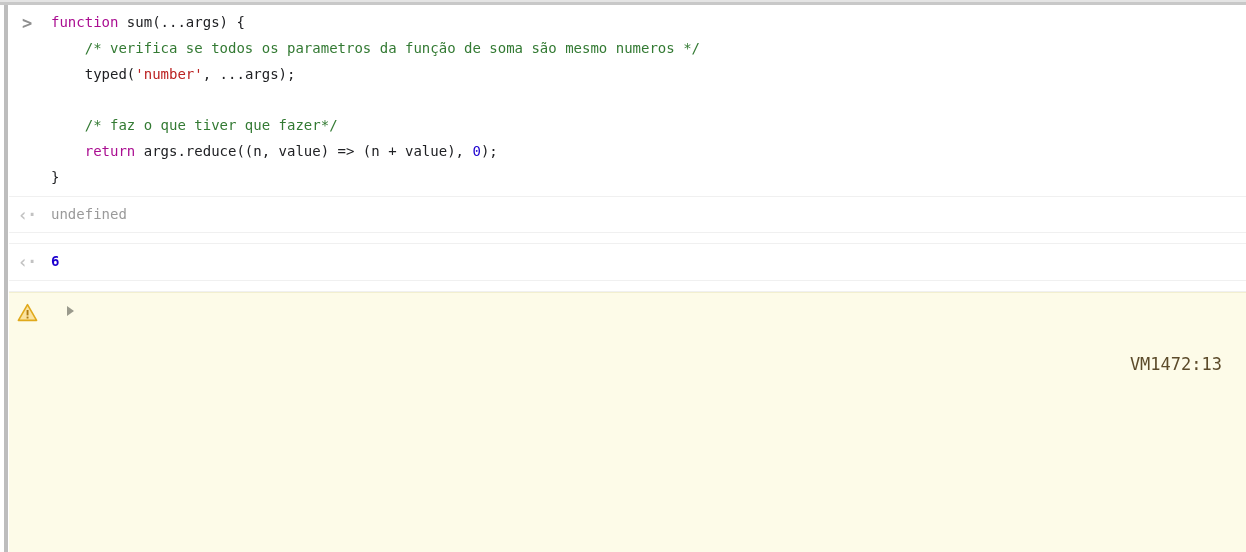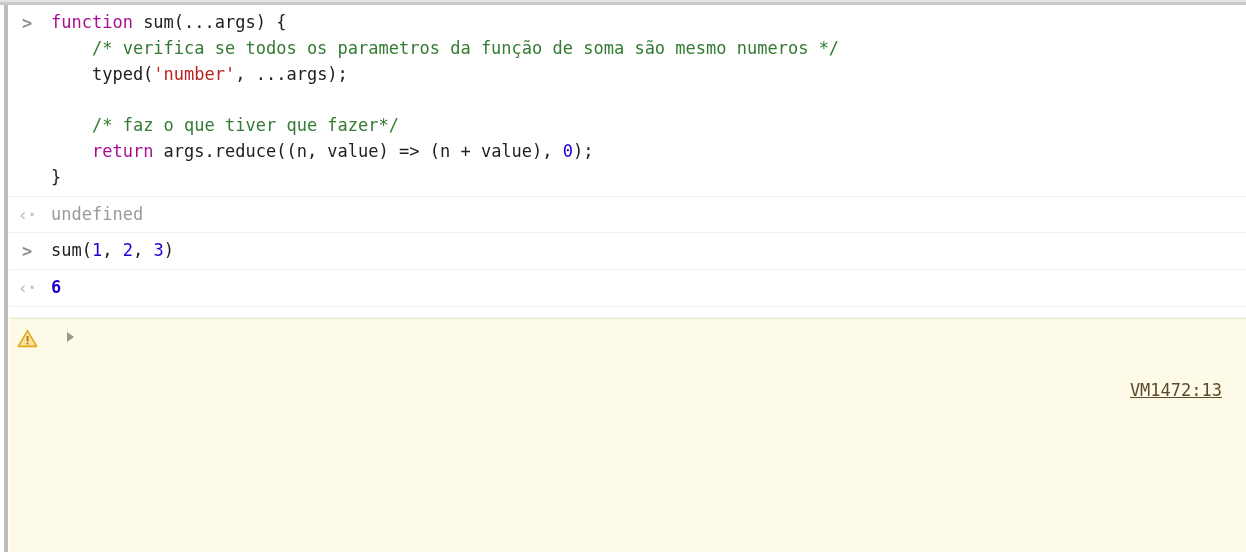--- a/index.html
+++ b/index.html
@@ -88,21 +88,21 @@
   .gutter.output-arrow {
     color: #c2c2c2;
     font-weight: 700;
     padding-top: 5px;
     letter-spacing: -1px;
   }
 
   .content {
     margin-left: 42px;
     padding-right: 20px;
-    font-size: 17px;
+    font-size: 14px;
     line-height: 25.8px;
     color: #202124;
     white-space: pre;
     letter-spacing: 0px;
   }
 
   
   .kw   { color: #aa0d91; }
   .str  { color: #bb2222; }
   .num  { color: #1c00cf; }
@@ -146,21 +146,20 @@
   .err-head-line {
     display: block;
     position: relative;
   }
   .err-source {
     position: absolute;
     right: 14px;
     top: 0;
     font-size: 17px;
     color: #5c4b2a;
-    text-decoration: underline;
     cursor: pointer;
     white-space: nowrap;
   }
 </style>
 </head>
 <body>
 
 <div class="console">
 
   <div class="top-strip">
@@ -183,21 +182,20 @@
 <span class="pln">}</span></div>
     </div>
 
     <div class="row">
       <div class="gutter output-arrow">‹·</div>
       <div class="content"><span class="undef">undefined</span></div>
     </div>
 
     <div class="row">
       <div class="gutter input-arrow">&gt;</div>
-      <div class="content"><span class="pln">sum(</span><span class="num">1</span><span class="pln">, </span><span class="num">2</span><span class="pln">, </span><span class="num">3</span><span class="pln">)</span></div>
     </div>
 
     <div class="row">
       <div class="gutter output-arrow">‹·</div>
       <div class="content"><span class="numout">6</span></div>
     </div>
 
     <div class="row">
       <div class="gutter input-arrow">&gt;</div>
     </div>

